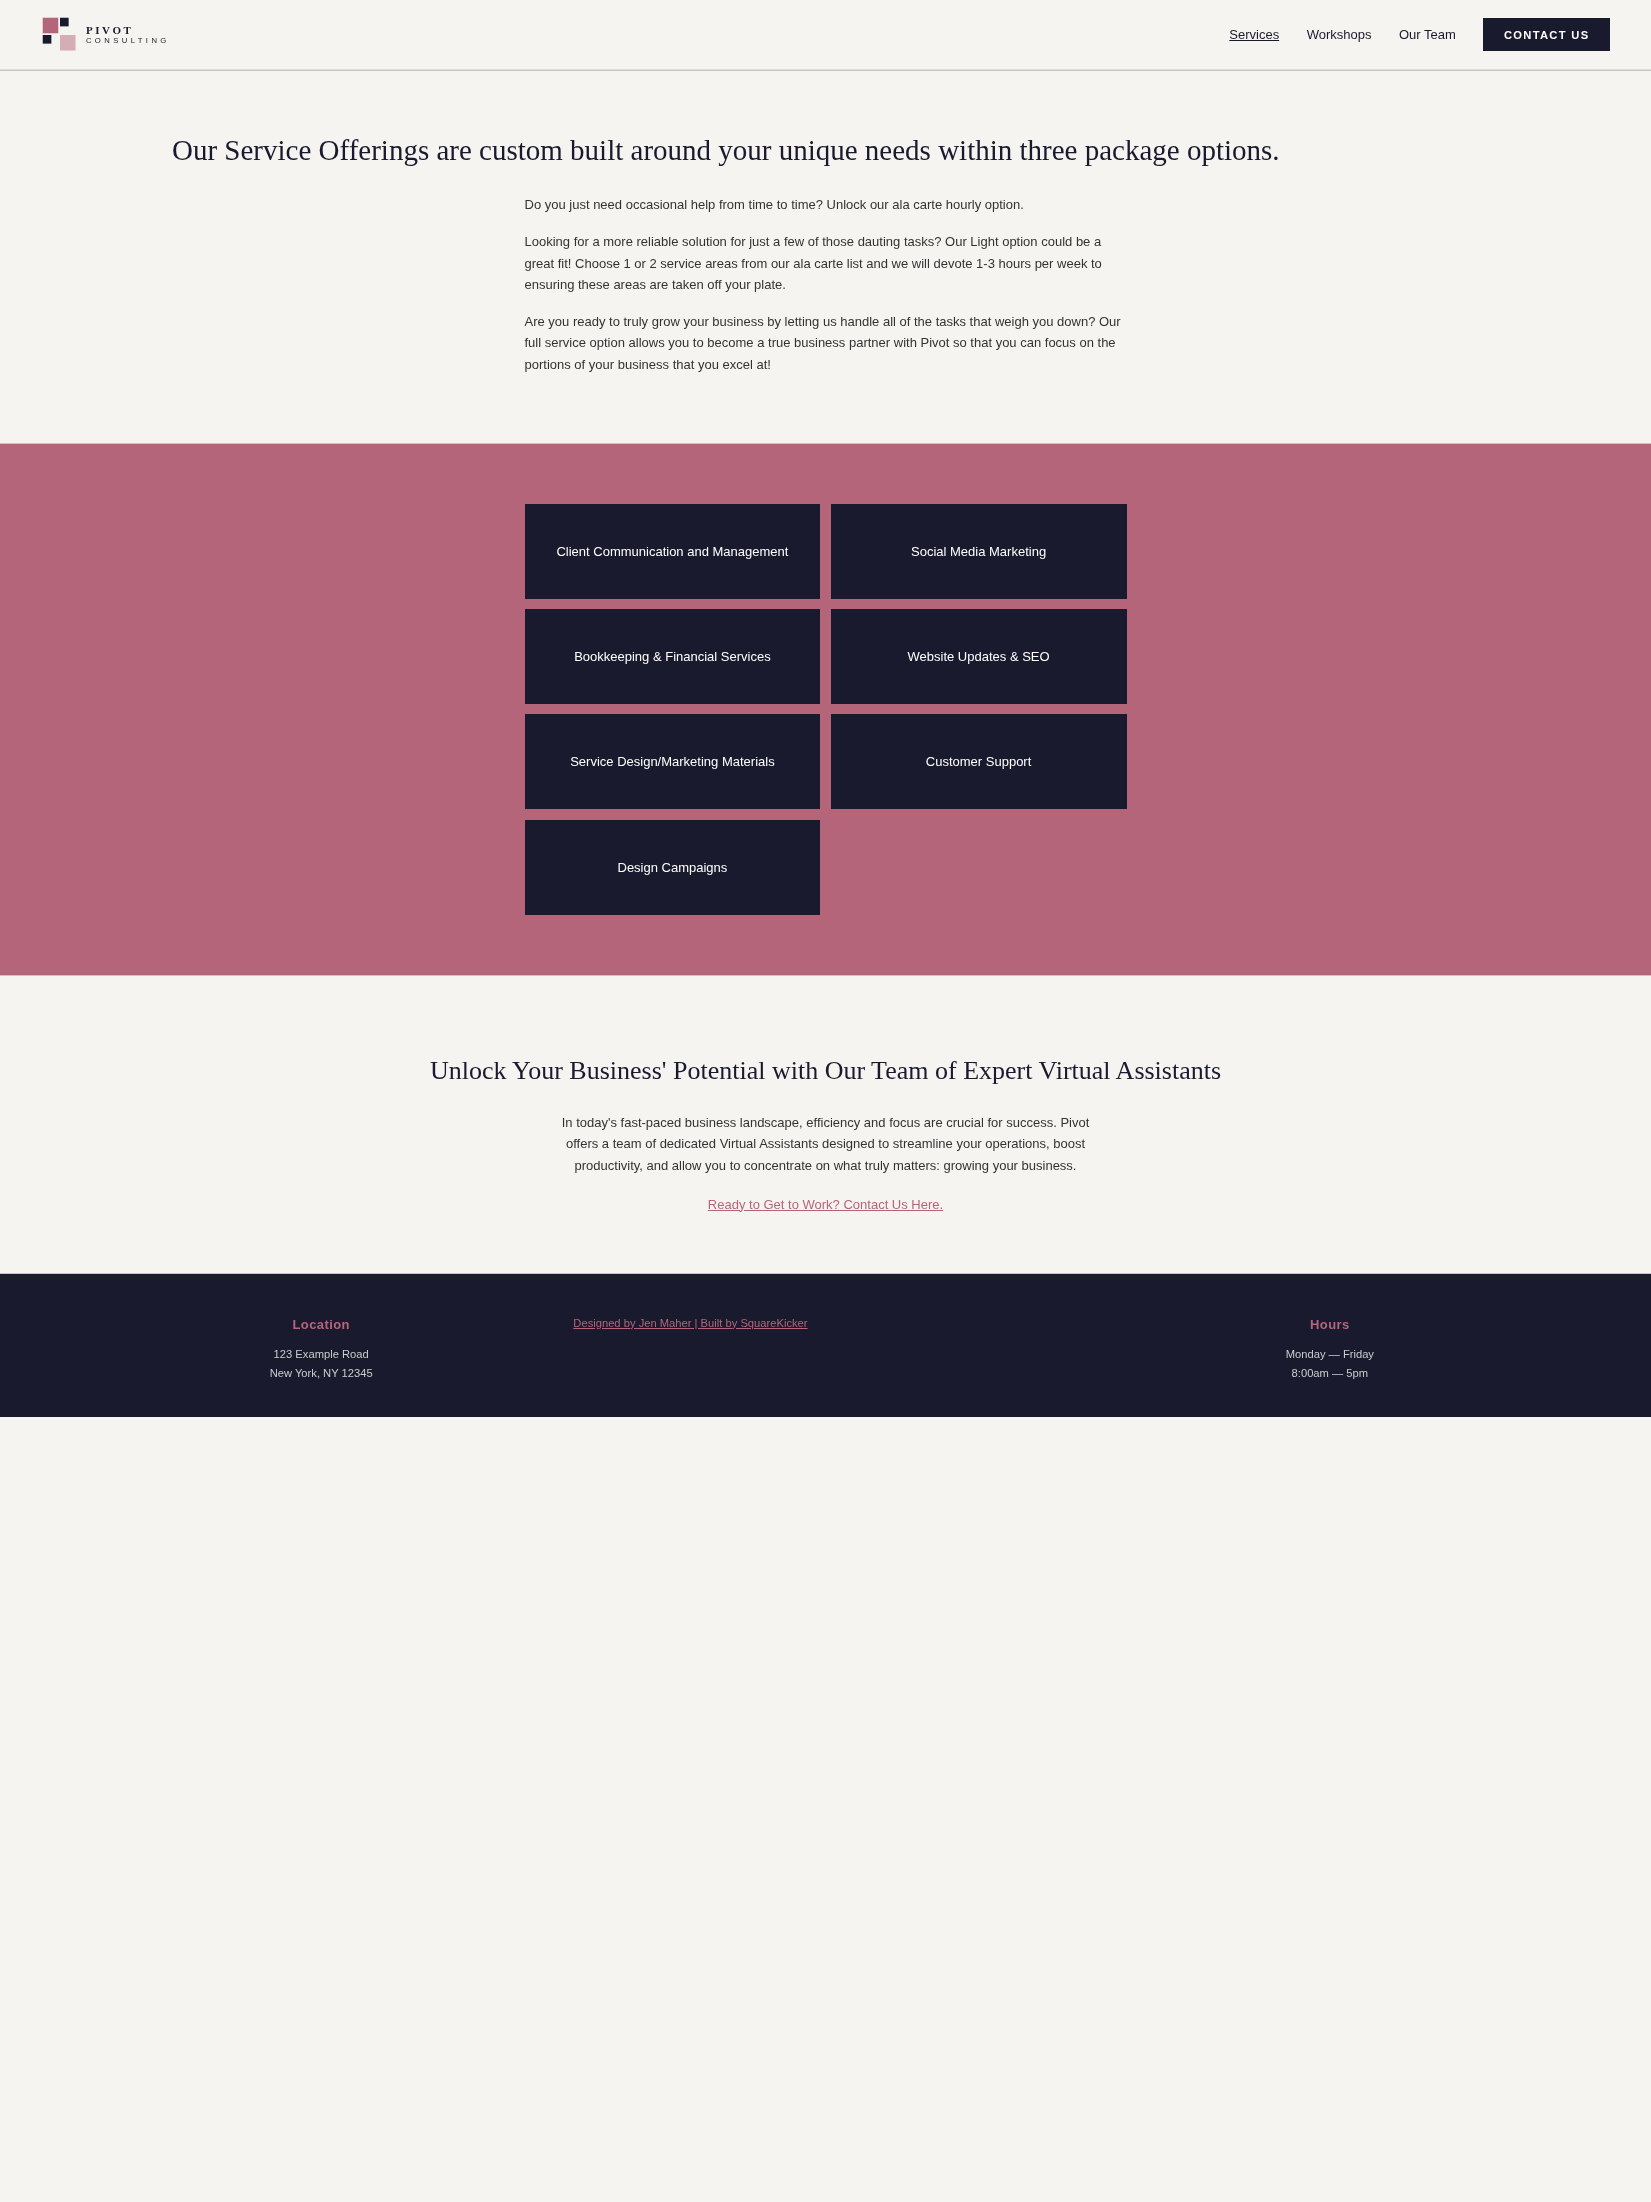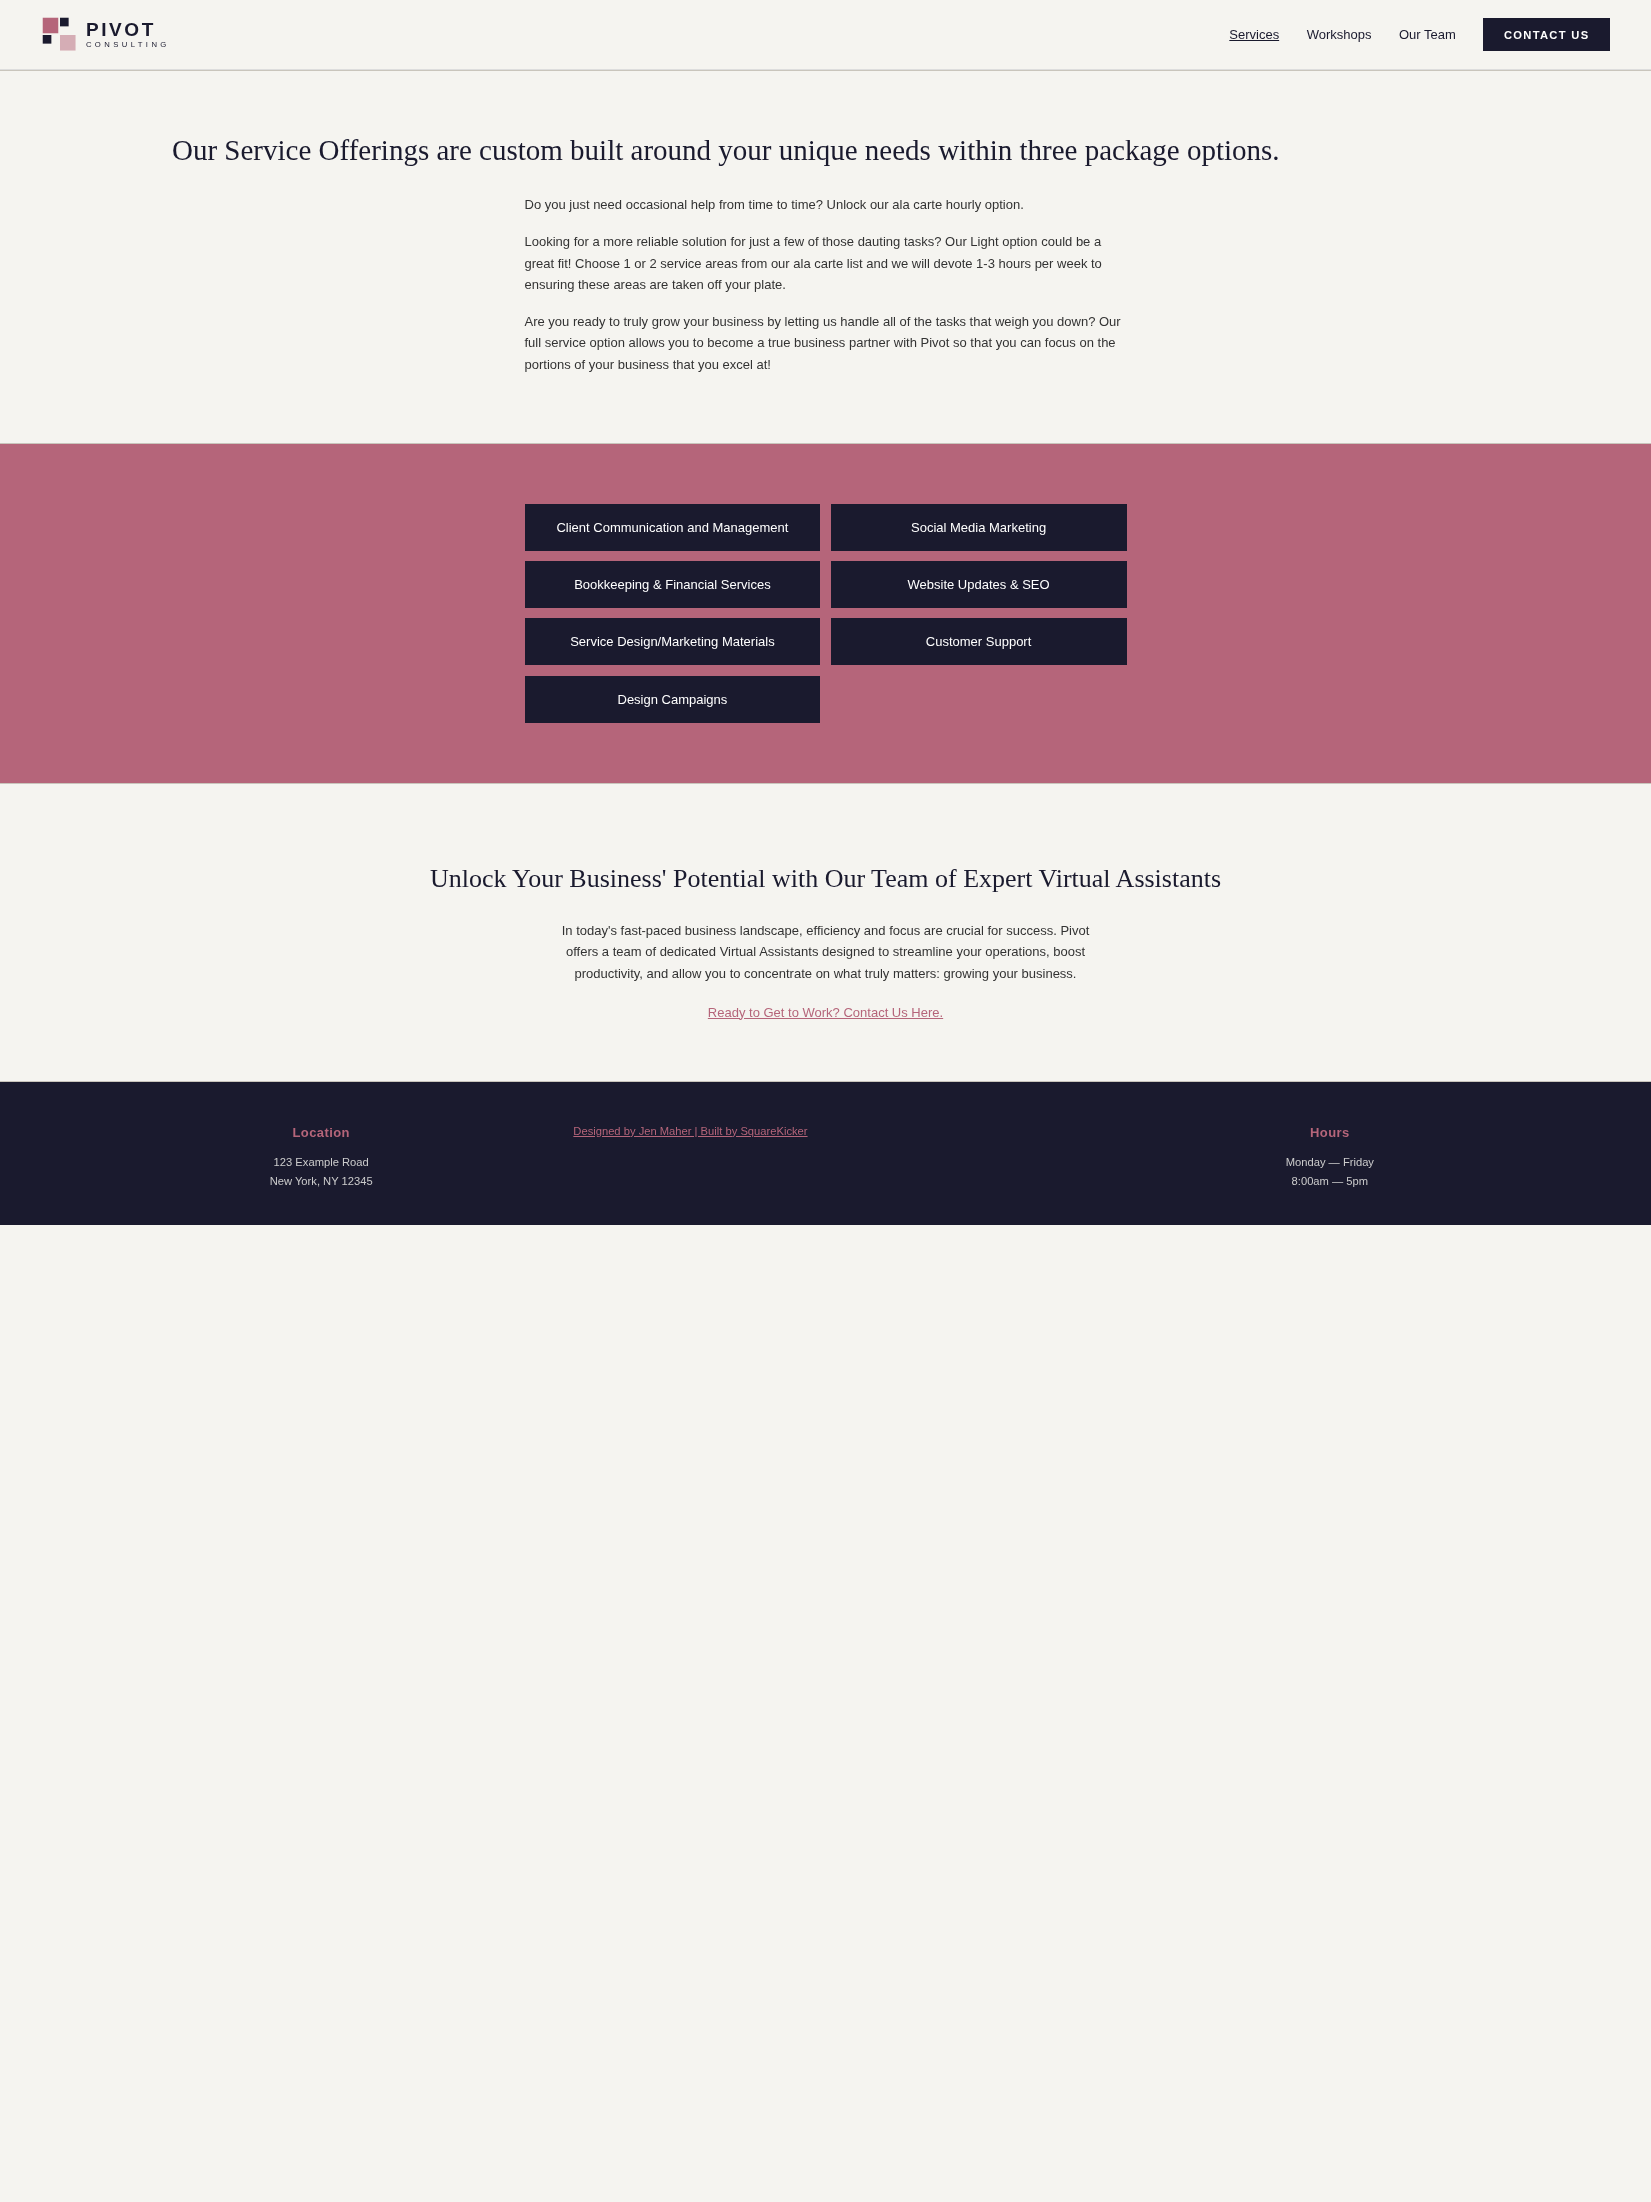--- a/index.html
+++ b/index.html
@@ -17,23 +17,23 @@
     .logo-area {
       display: flex;
       align-items: center;
       gap: 6.9px;
     }
     .logo-icon {
       width: 38px;
       height: 38px;
     }
     .logo-text {
-      font-family: Liberation Sans, sans-serif;
+      font-family: Liberation Serif, serif;
       font-weight: 700;
-      font-size: 19px;
+      font-size: 11px;
       letter-spacing: 2.6px;
       color: #1a1a2e;
       line-height: 1.1;
     }
     .logo-subtext {
       font-family: Arial, sans-serif;
       font-size: 7.7px;
       letter-spacing: 3.4px;
       color: #1a1a2e;
       font-weight: 400;
@@ -107,21 +107,21 @@
       gap: 10.3px;
       max-width: 602px;
       margin: 0 auto;
     }
     .service-card {
       background: #1a1a2e;
       color: #fff;
       font-family: Arial, sans-serif;
       font-size: 13px;
       text-align: center;
-      padding: 16px 17px;
+      padding: 40px 17px;
       cursor: pointer;
     }
 
     
     .bottom-section {
       background: #f5f4f0;
       text-align: center;
       padding: 77px 172px 60px;
     }
     .bottom-section h2 {

